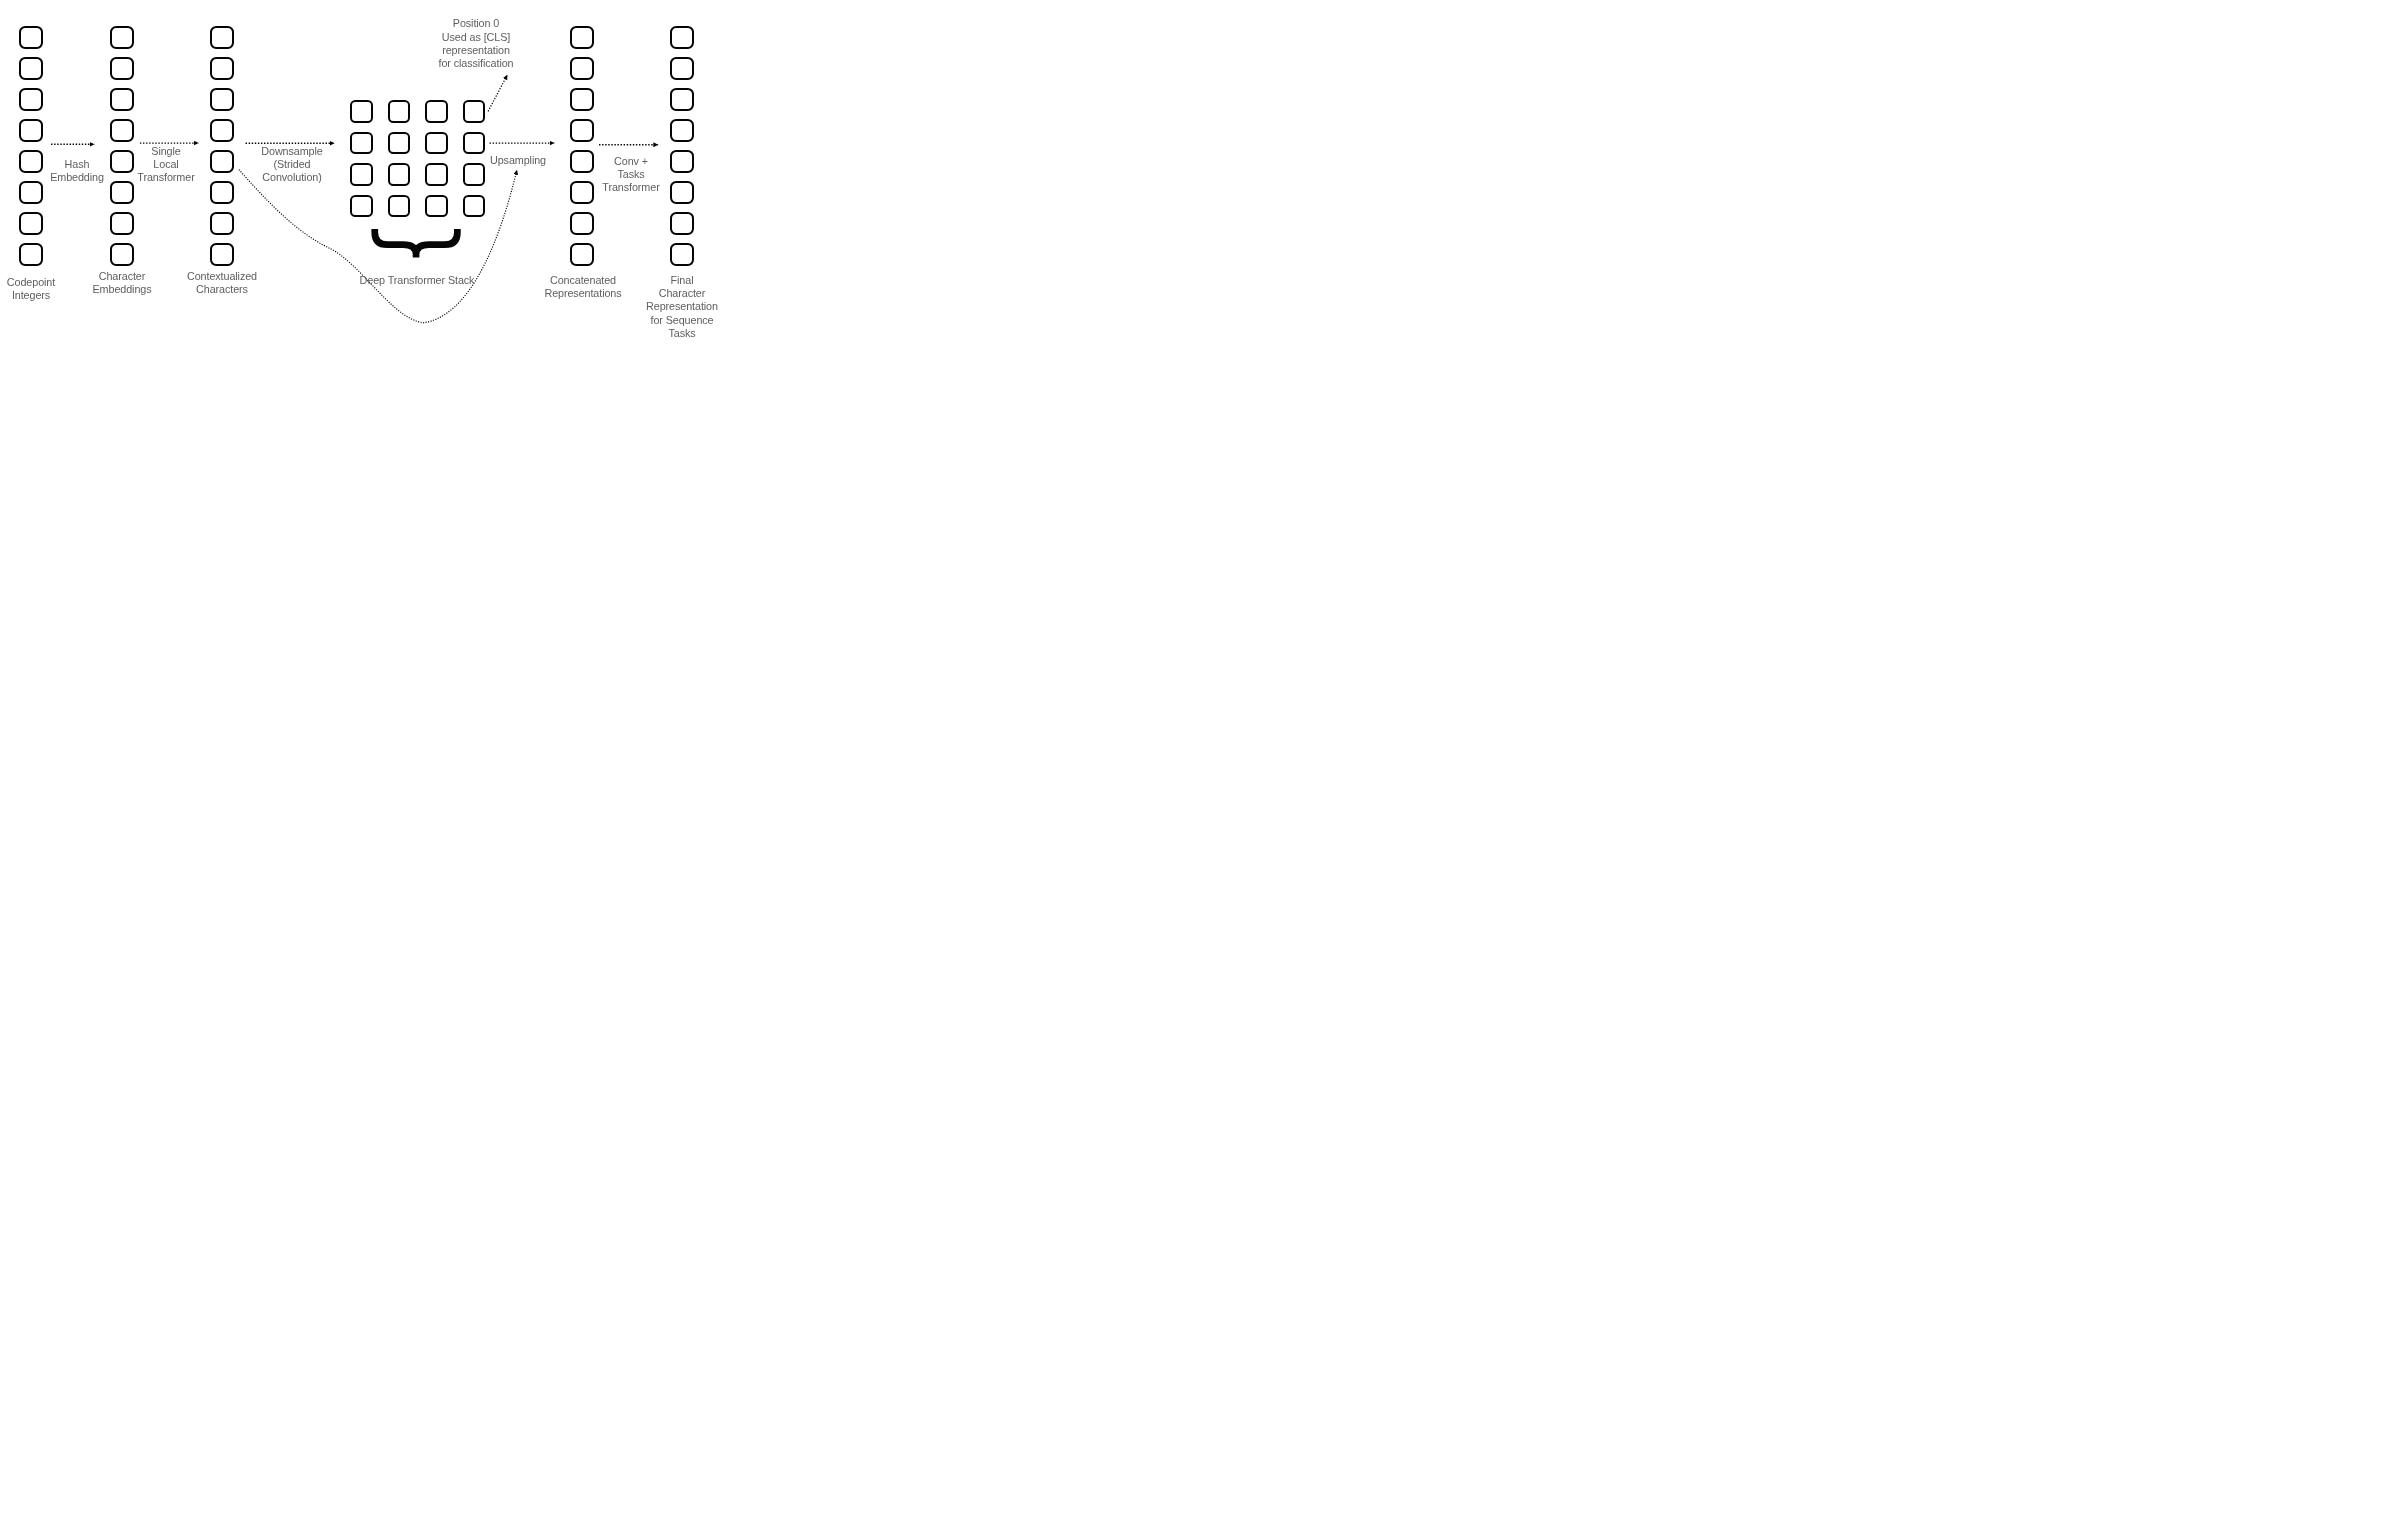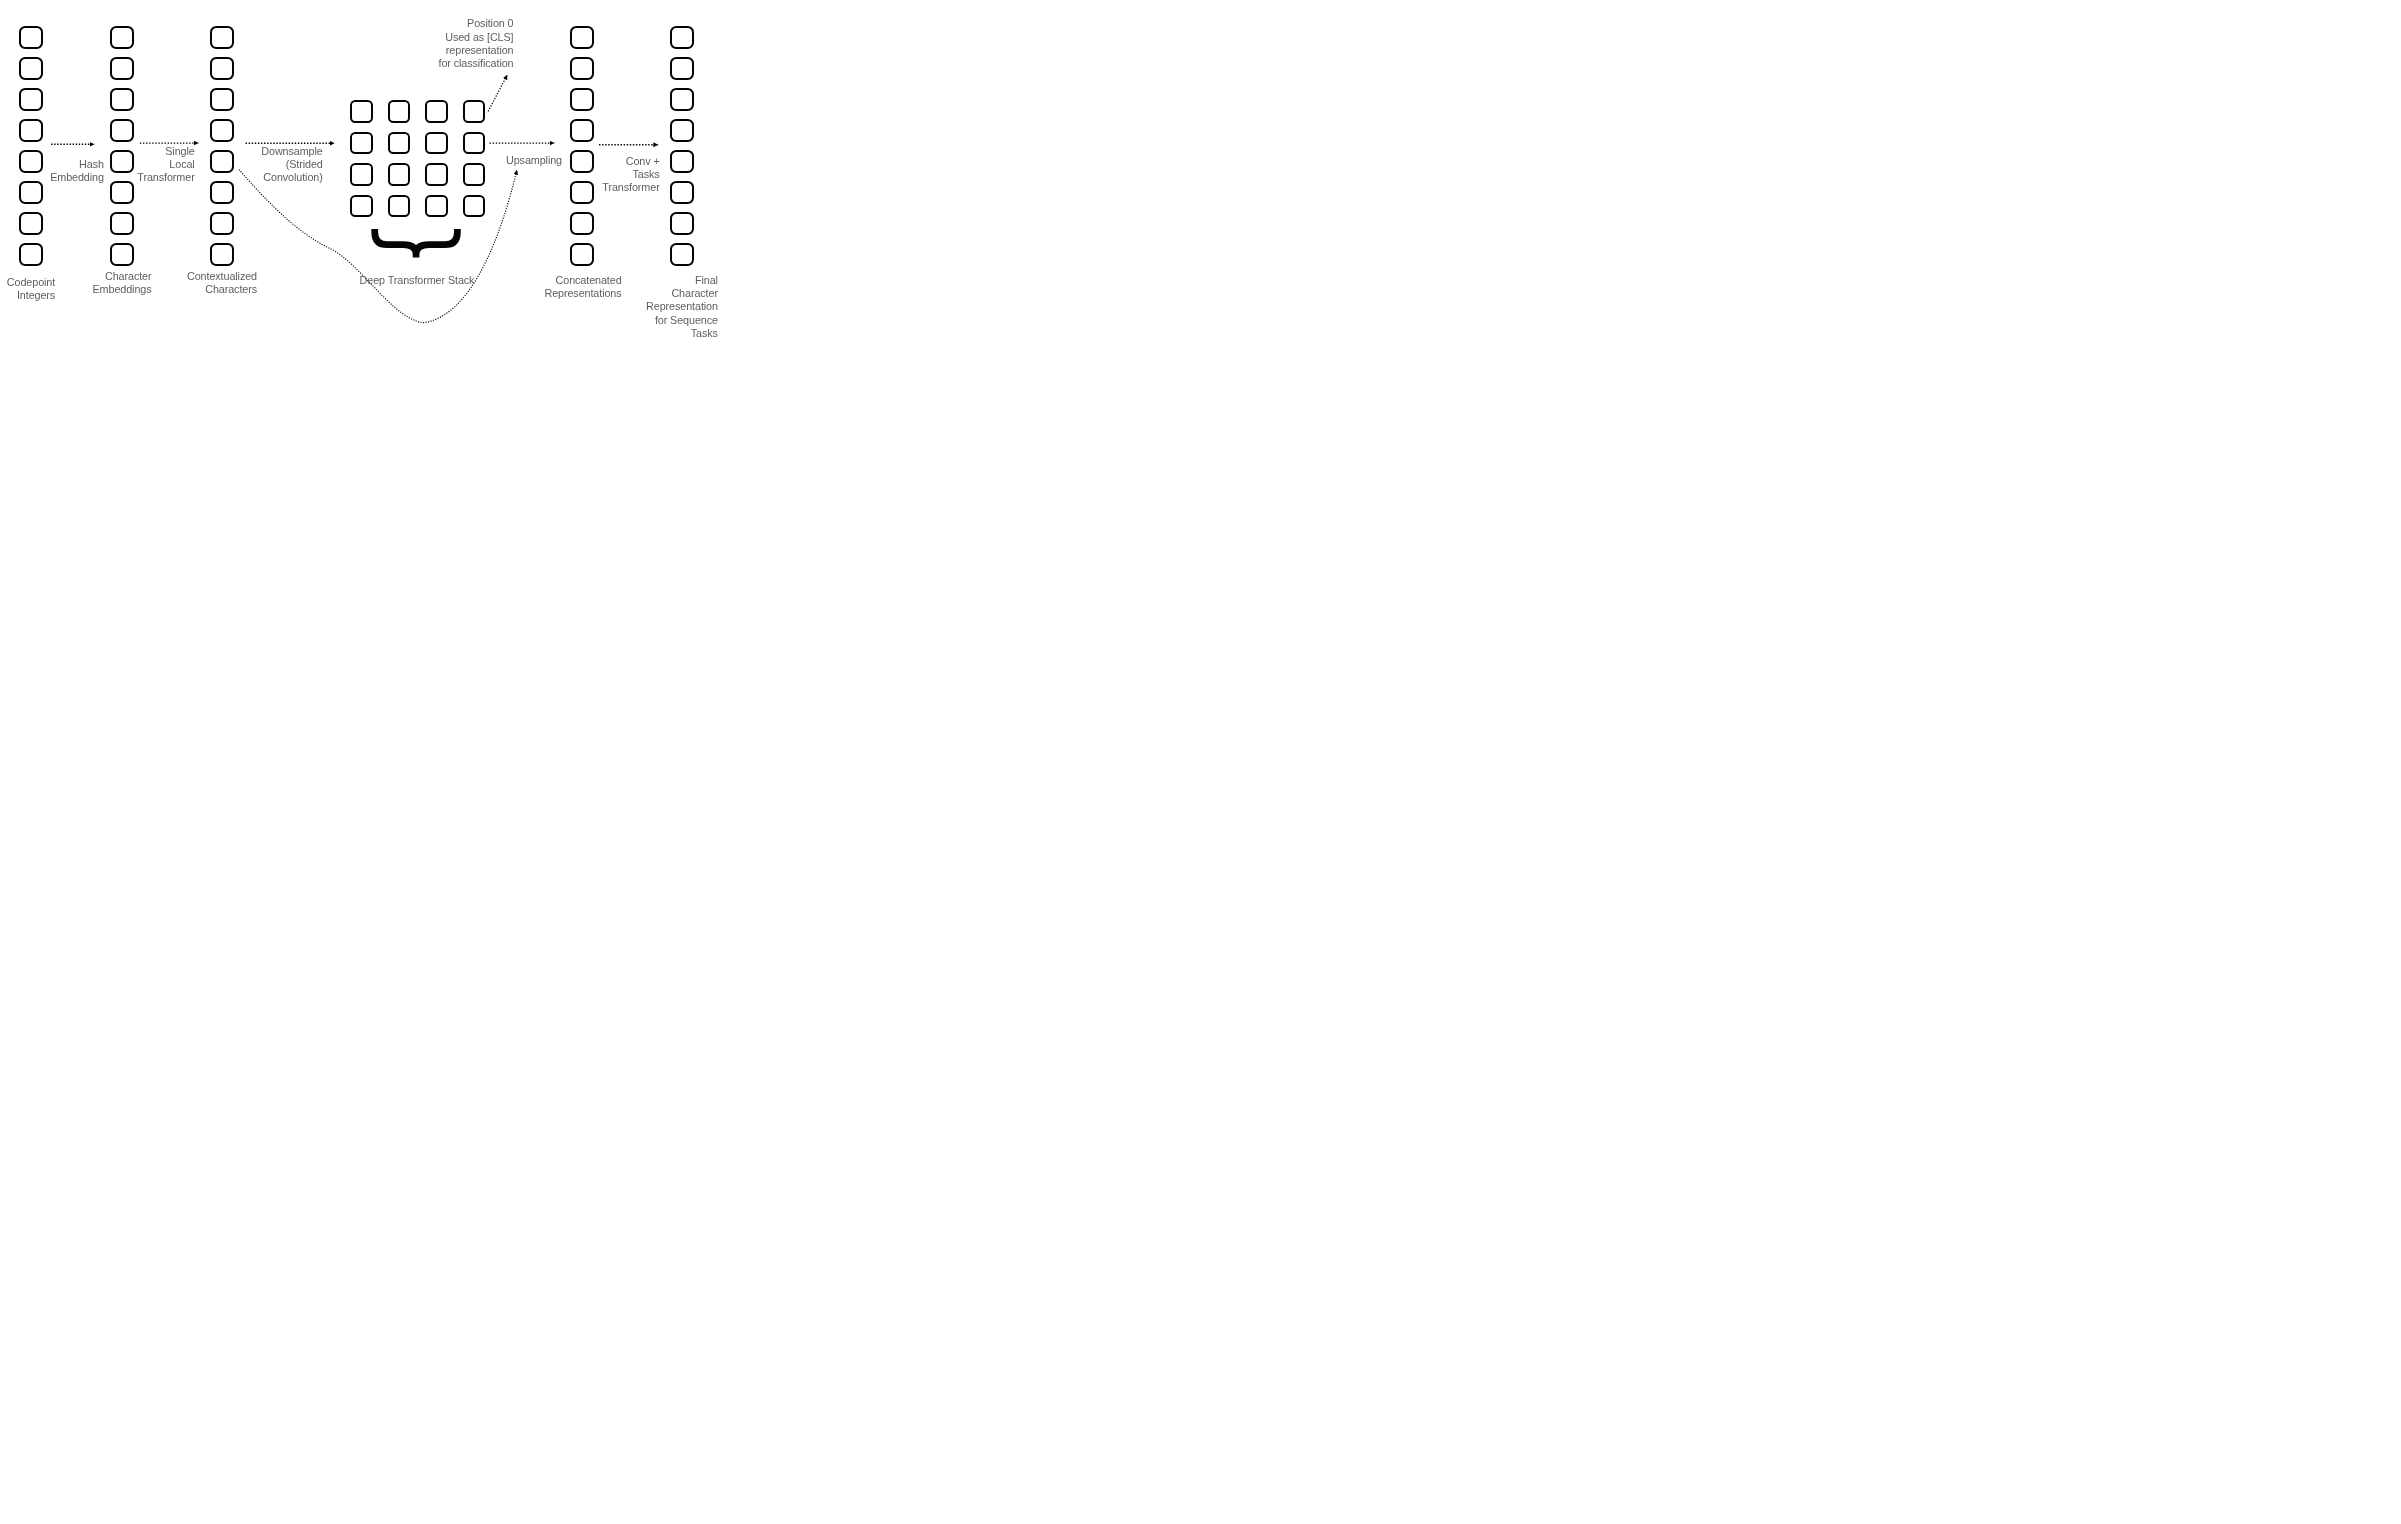--- a/index.html
+++ b/index.html
@@ -36,21 +36,21 @@
   .gbox{
     box-sizing:border-box;
     width:22.6px;height:22.6px;
     border:2.2px solid #050505;
     border-radius:5.3px;
     background:#ffffff;
   }
   .lbl{
     position:absolute;
     transform:translateX(-50%);
-    text-align:right;
+    text-align:center;
     font-size:10.8px;
     line-height:13.2px;
     letter-spacing:-0.1px;
     color:var(--text-color,#5d5e60);
     white-space:pre-line;
   }
   svg.overlay{
     position:absolute;left:0;top:0;
     pointer-events:none;
   }
@@ -155,21 +155,21 @@
   </svg>
 
   <div class="lbl" style="left:77px;top:158px">Hash
 Embedding</div>
   <div class="lbl" style="left:166px;top:145px">Single
 Local
 Transformer</div>
   <div class="lbl" style="left:292px;top:145px">Downsample
 (Strided
 Convolution)</div>
-  <div class="lbl" style="left:534px;top:154px">Upsampling</div>
+  <div class="lbl" style="left:518px;top:154px">Upsampling</div>
   <div class="lbl" style="left:631px;top:155px">Conv +
 Tasks
 Transformer</div>
   <div class="lbl" style="left:476px;top:17.3px">Position 0
 Used as [CLS]
 representation
 for classification</div>
 
   <div class="lbl" style="left:31px;top:276px">Codepoint
 Integers</div>

